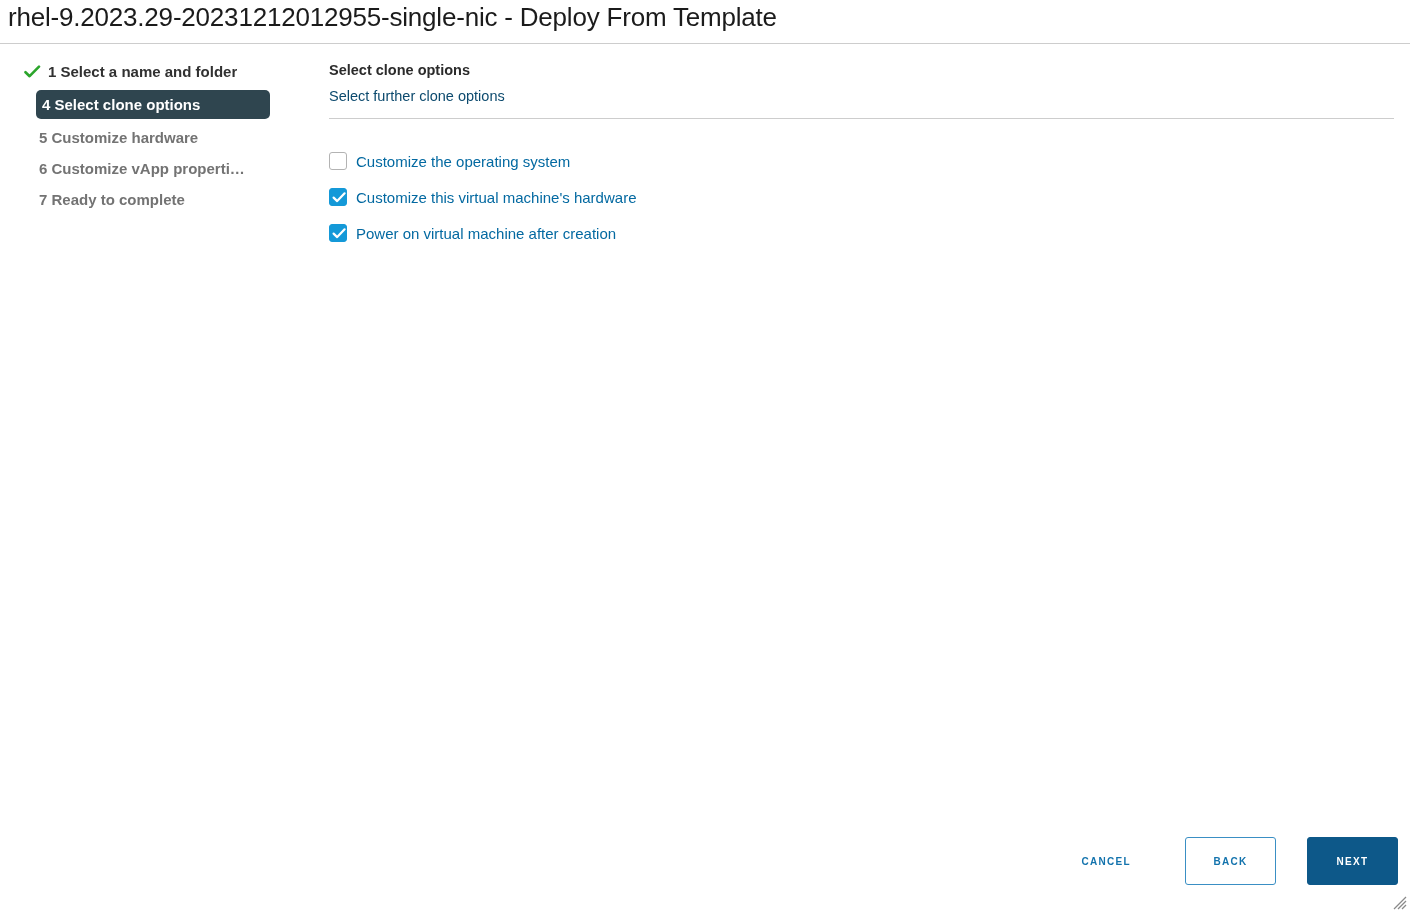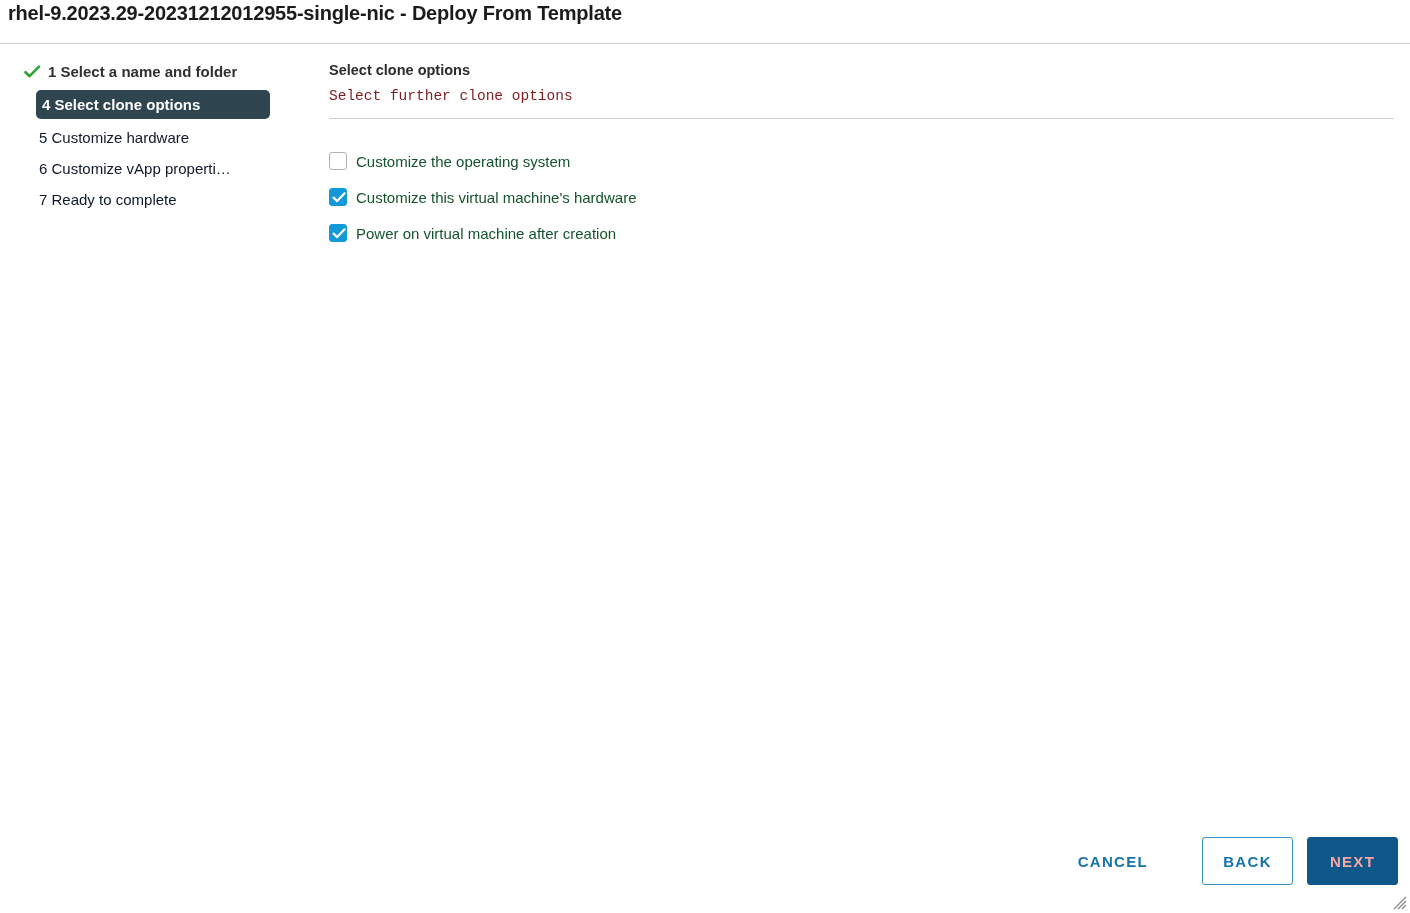--- a/index.html
+++ b/index.html
@@ -14,22 +14,22 @@
     overflow: hidden;
     position: relative;
     -webkit-font-smoothing: antialiased;
   }
 
   
   #wizard-title {
     position: absolute;
     left: 8px;
     top: 2px;
-    font-size: 20px;
-    font-weight: 700;
+    font-size: 26px;
+    font-weight: 400;
     color: #1b1b1b;
     letter-spacing: -0.2px;
     white-space: nowrap;
   }
   #title-divider {
     position: absolute;
     left: 0;
     top: 43px;
     width: 1410px;
     height: 1px;
@@ -71,22 +71,22 @@
     overflow: hidden;
     text-overflow: ellipsis;
   }
   .step.completed .step-label {
     color: #313131;
   }
   .step.pending {
     padding-left: 39px;
   }
   .step.pending .step-label {
-    font-weight: 400;
-    color: #0f172a;
+    font-weight: 700;
+    color: #737373;
     max-width: 232px;
   }
   .step.active {
     padding-left: 0;
     height: 35px;
   }
   .step.active .step-pill {
     margin-left: 36px;
     width: 234px;
     height: 29px;
@@ -113,24 +113,23 @@
   }
   #content-title {
     font-size: 14.5px;
     font-weight: 700;
     color: #2b2b2b;
     line-height: 20px;
   }
   #content-subtitle {
     font-size: 14.5px;
     font-weight: 400;
-    color: #7f1d1d;
+    color: #0c4a6e;
     line-height: 20px;
     margin-top: 6px;
-    font-family: Liberation Mono, monospace;
   }
   #content-divider {
     width: 1065px;
     height: 1px;
     background: #cdcdcd;
     margin-top: 12px;
   }
 
   #clone-options {
     margin-top: 24px;
@@ -157,35 +156,35 @@
     background: #1499d8;
     border: 1.5px solid #1499d8;
   }
   .checkbox.checked svg {
     position: absolute;
     left: 1.5px;
     top: 2px;
   }
   .option-label {
     font-size: 15px;
-    color: #14532d;
+    color: #0369a1;
     white-space: nowrap;
   }
 
   
   #footer-actions {
     position: absolute;
     right: 12px;
     top: 837px;
     display: flex;
     align-items: center;
   }
   .btn {
     font-family: "Liberation Sans", sans-serif;
-    font-size: 15px;
+    font-size: 10px;
     font-weight: 600;
     letter-spacing: 1.3px;
     text-transform: uppercase;
     cursor: pointer;
     box-sizing: border-box;
     display: flex;
     align-items: center;
     justify-content: center;
   }
   #cancel-button {
@@ -200,25 +199,25 @@
     border: 1.5px solid #3a8fc4;
     color: #1373ad;
     height: 48px;
     width: 91px;
     border-radius: 3px;
     margin-left: 30px;
   }
   #next-button {
     background: #0d5889;
     border: 1.5px solid #0d5889;
-    color: #fca5a5;
+    color: #ffffff;
     height: 48px;
     width: 91px;
     border-radius: 3px;
-    margin-left: 14px;
+    margin-left: 31px;
   }
 
   
   #resize-grip {
     position: absolute;
     right: 3px;
     bottom: 3px;
     width: 14px;
     height: 14px;
   }

